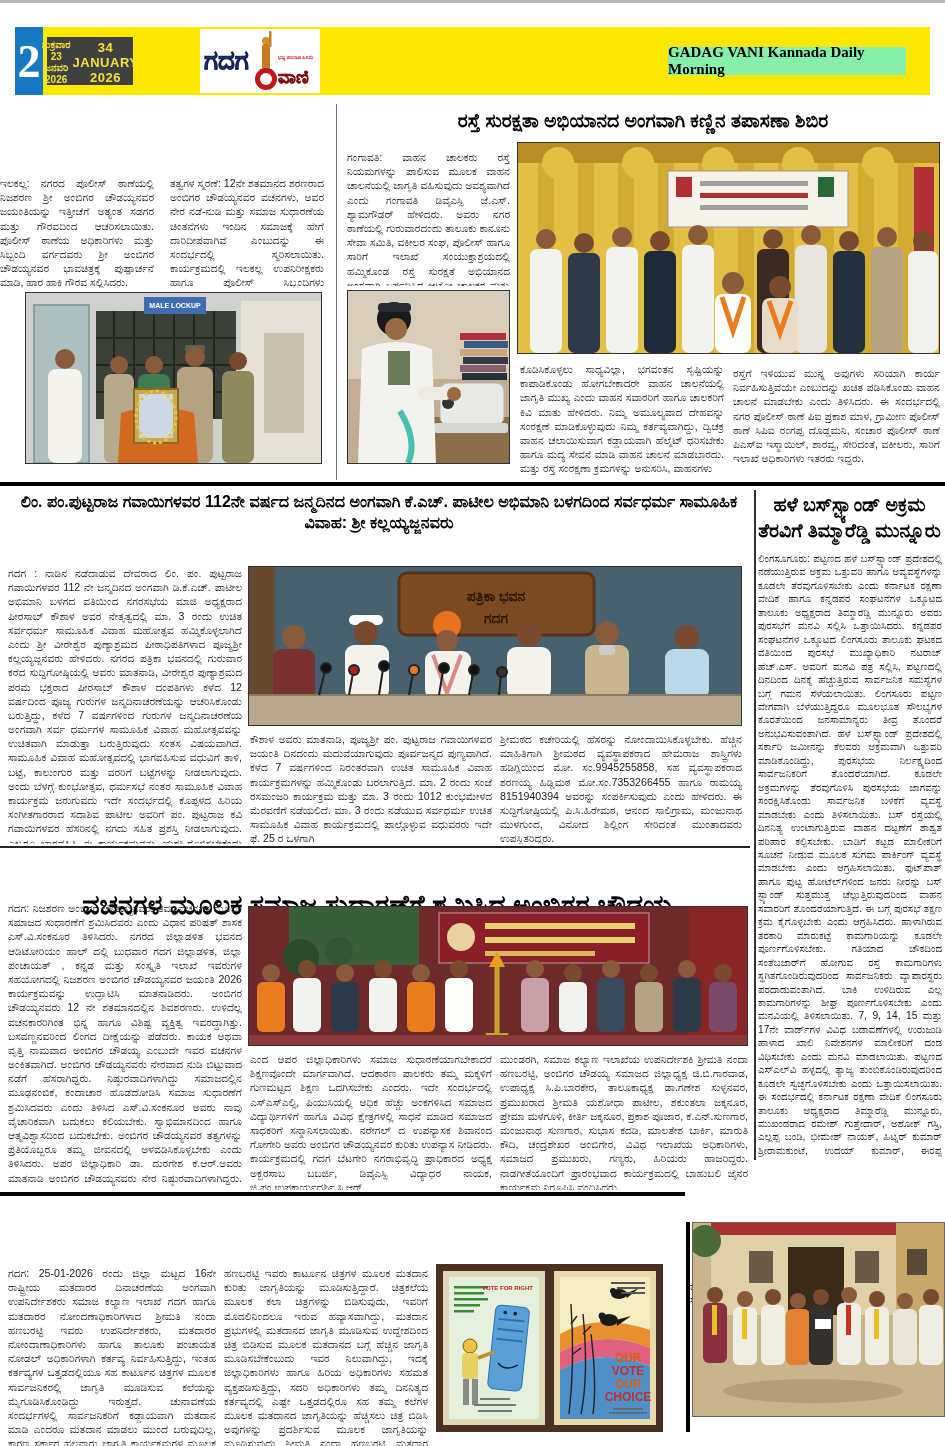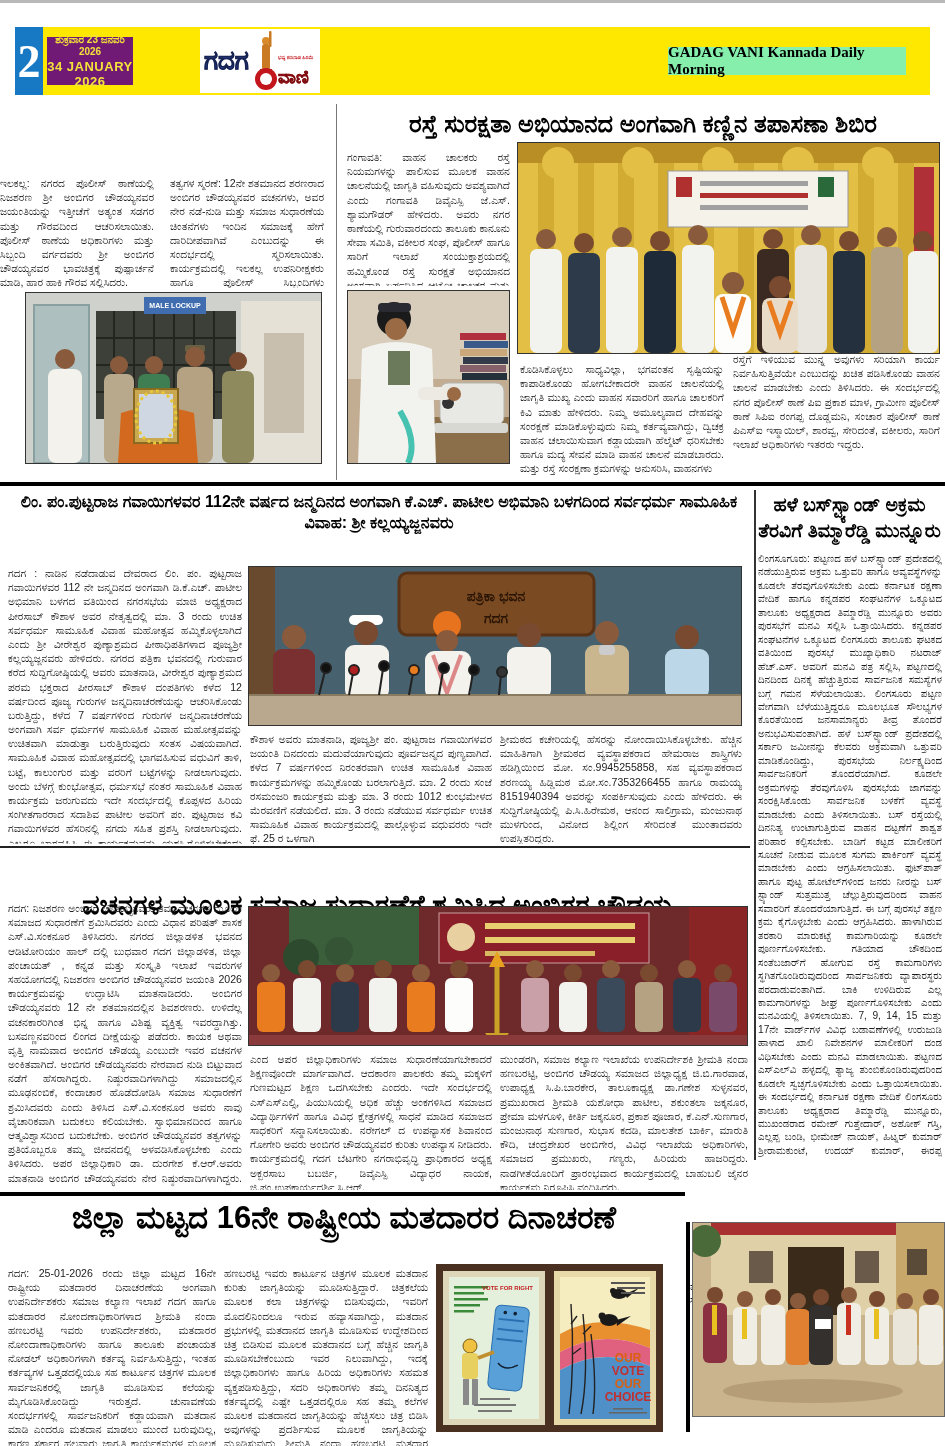--- a/index.html
+++ b/index.html
@@ -9,22 +9,22 @@
   .hl{font-weight:bold;text-align:center;color:#000;line-height:1.16;
       font-family:"Liberation Sans",sans-serif;overflow:hidden;}
   .body-text{font-size:10.6px;line-height:1.34;text-align:justify;color:#1c1c1c;overflow:hidden;}
   .small-text{font-size:10.2px;line-height:1.32;}
   .photo{border:1px solid #333;box-sizing:border-box;overflow:hidden;background:#c2410c;}
   .photo svg{display:block;}
   .vline{background:#777;}
   .hline{background:#000;}
   .banner-right{background:#86efac;font-family:"Liberation Serif",serif;font-weight:bold;
       font-size:15px;display:flex;align-items:center;justify-content:center;color:#000;}
-  .greenbox{background:#701a75;color:#f2e23a;text-align:center;display:flex;
-      flex-direction:column;justify-content:center;gap:2px;}
+  .greenbox{background:#404040;color:#f2e23a;text-align:center;display:flex;
+      flex-direction:row;justify-content:center;gap:2px;align-items:flex-end;}
   .greenbox .kn{font-size:10px;font-weight:bold;}
   .greenbox .en{font-size:13px;font-weight:bold;letter-spacing:.5px;}
   .pagenum{background:#1779c4;color:#fff;display:flex;align-items:center;justify-content:center;
       font-family:"Liberation Serif",serif;font-size:46px;font-weight:bold;}
 </style>
 </head>
 <body>
 
 <div class="page">
 
@@ -98,21 +98,21 @@
       <g>
         <path d="M95 120 Q130 108 168 120 L172 170 L92 170 Z" fill="#d2691e"></path>
         <rect x="108" y="96" width="44" height="54" fill="#caa84f" stroke="#8a6a20" stroke-width="2"></rect>
         <rect x="113" y="101" width="34" height="44" fill="#cfd8e2"></rect>
         <ellipse cx="130" cy="124" rx="20" ry="26" fill="none" stroke="#e8c73a" stroke-width="3" stroke-dasharray="3 3"></ellipse>
       </g>
     </svg>
   </div>
   <div class="abs vline" style="left:336px;top:104px;width:1px;height:376px;"></div>
 
-  <div class="abs hl" style="left:346px;top:110px;width:594px;height:34px;font-size:24px;">ರಸ್ತೆ ಸುರಕ್ಷತಾ ಅಭಿಯಾನದ ಅಂಗವಾಗಿ ಕಣ್ಣಿನ ತಪಾಸಣಾ ಶಿಬಿರ</div>
+  <div class="abs hl" style="left:346px;top:110px;width:594px;height:34px;font-size:19px;">ರಸ್ತೆ ಸುರಕ್ಷತಾ ಅಭಿಯಾನದ ಅಂಗವಾಗಿ ಕಣ್ಣಿನ ತಪಾಸಣಾ ಶಿಬಿರ</div>
   <div class="abs body-text" style="left:347px;top:150px;width:163px;height:136px;">ಗಂಗಾವತಿ: ವಾಹನ ಚಾಲಕರು ರಸ್ತೆ ನಿಯಮಗಳನ್ನು ಪಾಲಿಸುವ ಮೂಲಕ ವಾಹನ ಚಾಲನೆಯಲ್ಲಿ ಜಾಗೃತಿ ವಹಿಸುವುದು ಅವಶ್ಯವಾಗಿದೆ ಎಂದು ಗಂಗಾವತಿ ಡಿವೈಎಸ್ಪಿ ಜೆ.ಎಸ್. ಶ್ಯಾಮಗೌಡರ್ ಹೇಳಿದರು. ಅವರು ನಗರ ಠಾಣೆಯಲ್ಲಿ ಗುರುವಾರದಂದು ತಾಲೂಕು ಕಾನೂನು ಸೇವಾ ಸಮಿತಿ, ವಕೀಲರ ಸಂಘ, ಪೊಲೀಸ್ ಹಾಗೂ ಸಾರಿಗೆ ಇಲಾಖೆ ಸಂಯುಕ್ತಾಶ್ರಯದಲ್ಲಿ ಹಮ್ಮಿಕೊಂಡ ರಸ್ತೆ ಸುರಕ್ಷತೆ ಅಭಿಯಾನದ ಅಂಗವಾಗಿ ಏರ್ಪಡಿಸಿದ ಆಟೋ ಚಾಲಕರ ಮತ್ತು ಇತರೆ ವಾಹನ ಚಾಲಕರಿಗೆ ಉಚಿತ ಕಣ್ಣಿನ ತಪಾಸಣೆ ಶಿಬಿರ ನೆರವೇರಿಸಿ ಮಾತನಾಡಿ ಹಣ ನೀಡಿದರೇ ಇಂದು ಜಗತ್ತಿನಲ್ಲಿ ದೊರಕದ ವಸ್ತು ಯಾವುದು ಇಲ್ಲಾ, ಆದರೆ ಭಗವಂತ ನೀಡಿದ ಈ ಶರೀರವನ್ನು ಹಣ ಕೊಟ್ಟು</div>
   <div class="abs photo" style="left:517px;top:142px;width:423px;height:212px;">
     <svg width="421" height="210" viewBox="0 0 421 210">
       <rect width="421" height="210" fill="#e3bf45"></rect>
       <g fill="#d2ab32">
         <rect x="20" width="16" height="210"></rect>
           <rect x="60" width="16" height="210"></rect>
           <rect x="100" width="16" height="210"></rect>
         <rect x="140" width="16" height="210"></rect>
           <rect x="180" width="16" height="210"></rect>
@@ -190,21 +190,21 @@
         <circle cx="48" cy="38" r="11" fill="#9a6a44"></circle>
         <path d="M14 58 Q48 44 84 58 L88 172 L10 172 Z" fill="#f2f2ee"></path>
         <rect x="40" y="60" width="22" height="34" fill="#6a7a5a"></rect>
         <rect x="70" y="96" width="34" height="13" rx="6" fill="#eceae2"></rect>
         <circle cx="106" cy="103" r="7" fill="#9a6a44"></circle>
         <path d="M52 120 Q70 150 60 172" stroke="#46c2b0" stroke-width="6" fill="none"></path>
       </g>
     </svg>
   </div>
   <div class="abs body-text" style="left:520px;top:362px;width:204px;height:116px;">ಕೊಡಿಸಿಕೊಳ್ಳಲು ಸಾಧ್ಯವಿಲ್ಲಾ, ಭಗವಂತನ ಸೃಷ್ಟಿಯನ್ನು ಕಾಪಾಡಿಕೊಂಡು ಹೋಗಬೇಕಾದರೇ ವಾಹನ ಚಾಲನೆಯಲ್ಲಿ ಜಾಗೃತಿ ಮುಖ್ಯ ಎಂದು ವಾಹನ ಸವಾರರಿಗೆ ಹಾಗೂ ಚಾಲಕರಿಗೆ ಕಿವಿ ಮಾತು ಹೇಳಿದರು. ನಿಮ್ಮ ಅಮೂಲ್ಯವಾದ ದೇಹವನ್ನು ಸಂರಕ್ಷಣೆ ಮಾಡಿಕೊಳ್ಳುವುದು ನಿಮ್ಮ ಕರ್ತವ್ಯವಾಗಿದ್ದು, ದ್ವಿಚಕ್ರ ವಾಹನ ಚಲಾಯಿಸುವಾಗ ಕಡ್ಡಾಯವಾಗಿ ಹೆಲ್ಮೆಟ್ ಧರಿಸಬೇಕು ಹಾಗೂ ಮದ್ಯ ಸೇವನೆ ಮಾಡಿ ವಾಹನ ಚಾಲನೆ ಮಾಡಬಾರದು. ಮತ್ತು ರಸ್ತೆ ಸಂರಕ್ಷಣಾ ಕ್ರಮಗಳನ್ನು ಅನುಸರಿಸಿ, ವಾಹನಗಳು</div>
-  <div class="abs body-text" style="left:733px;top:352px;width:207px;height:116px;">ರಸ್ತೆಗೆ ಇಳಿಯುವ ಮುನ್ನ ಅವುಗಳು ಸರಿಯಾಗಿ ಕಾರ್ಯ ನಿರ್ವಹಿಸುತ್ತಿವೆಯೇ ಎಂಬುದನ್ನು ಖಚಿತ ಪಡಿಸಿಕೊಂಡು ವಾಹನ ಚಾಲನೆ ಮಾಡಬೇಕು ಎಂದು ತಿಳಿಸಿದರು. ಈ ಸಂದರ್ಭದಲ್ಲಿ ನಗರ ಪೊಲೀಸ್ ಠಾಣೆ ಪಿಐ ಪ್ರಕಾಶ ಮಾಳ, ಗ್ರಾಮೀಣ ಪೊಲೀಸ್ ಠಾಣೆ ಸಿಪಿಐ ರಂಗಪ್ಪ ದೊಡ್ಡಮನಿ, ಸಂಚಾರ ಪೊಲೀಸ್ ಠಾಣೆ ಪಿಎಸ್ಐ ಇಸ್ಮಾಯಿಲ್, ಶಾರವ್ವ, ಸೇರಿದಂತೆ, ವಕೀಲರು, ಸಾರಿಗೆ ಇಲಾಖೆ ಅಧಿಕಾರಿಗಳು ಇತರರು ಇದ್ದರು.</div>
+  <div class="abs body-text" style="left:733px;top:366px;width:207px;height:116px;">ರಸ್ತೆಗೆ ಇಳಿಯುವ ಮುನ್ನ ಅವುಗಳು ಸರಿಯಾಗಿ ಕಾರ್ಯ ನಿರ್ವಹಿಸುತ್ತಿವೆಯೇ ಎಂಬುದನ್ನು ಖಚಿತ ಪಡಿಸಿಕೊಂಡು ವಾಹನ ಚಾಲನೆ ಮಾಡಬೇಕು ಎಂದು ತಿಳಿಸಿದರು. ಈ ಸಂದರ್ಭದಲ್ಲಿ ನಗರ ಪೊಲೀಸ್ ಠಾಣೆ ಪಿಐ ಪ್ರಕಾಶ ಮಾಳ, ಗ್ರಾಮೀಣ ಪೊಲೀಸ್ ಠಾಣೆ ಸಿಪಿಐ ರಂಗಪ್ಪ ದೊಡ್ಡಮನಿ, ಸಂಚಾರ ಪೊಲೀಸ್ ಠಾಣೆ ಪಿಎಸ್ಐ ಇಸ್ಮಾಯಿಲ್, ಶಾರವ್ವ, ಸೇರಿದಂತೆ, ವಕೀಲರು, ಸಾರಿಗೆ ಇಲಾಖೆ ಅಧಿಕಾರಿಗಳು ಇತರರು ಇದ್ದರು.</div>
 
   <div class="abs hline" style="left:0;top:482px;width:945px;height:3.5px;"></div>
 
   <div class="abs hl" style="left:8px;top:492px;width:742px;height:70px;font-size:16px;line-height:1.3;">ಲಿಂ. ಪಂ.ಪುಟ್ಟರಾಜ ಗವಾಯಿಗಳವರ 112ನೇ ವರ್ಷದ ಜನ್ಮದಿನದ ಅಂಗವಾಗಿ ಕೆ.ಎಚ್. ಪಾಟೀಲ ಅಭಿಮಾನಿ ಬಳಗದಿಂದ ಸರ್ವಧರ್ಮ ಸಾಮೂಹಿಕ ವಿವಾಹ: ಶ್ರೀ ಕಲ್ಲಯ್ಯಜ್ಜನವರು</div>
   <div class="abs body-text" style="left:8px;top:566px;width:234px;height:278px;">ಗದಗ : ನಾಡಿನ ನಡೆದಾಡುವ ದೇವರಾದ ಲಿಂ. ಪಂ. ಪುಟ್ಟರಾಜ ಗವಾಯಿಗಳವರ 112 ನೇ ಜನ್ಮದಿನದ ಅಂಗವಾಗಿ ಡಿ.ಕೆ.ಎಚ್. ಪಾಟೀಲ ಅಭಿಮಾನಿ ಬಳಗದ ವತಿಯಿಂದ ನಗರಸಭೆಯ ಮಾಜಿ ಅಧ್ಯಕ್ಷರಾದ ಪೀರಸಾಬ್ ಕೌಶಾಳ ಅವರ ನೇತೃತ್ವದಲ್ಲಿ ಮಾ. 3 ರಂದು ಉಚಿತ ಸರ್ವಧರ್ಮ ಸಾಮೂಹಿಕ ವಿವಾಹ ಮಹೋತ್ಸವ ಹಮ್ಮಿಕೊಳ್ಳಲಾಗಿದೆ ಎಂದು ಶ್ರೀ ವೀರೇಶ್ವರ ಪುಣ್ಯಾಶ್ರಮದ ಪೀಠಾಧಿಪತಿಗಳಾದ ಪೂಜ್ಯಶ್ರೀ ಕಲ್ಲಯ್ಯಜ್ಜನವರು ಹೇಳಿದರು. ನಗರದ ಪತ್ರಿಕಾ ಭವನದಲ್ಲಿ ಗುರುವಾರ ಕರೆದ ಸುದ್ದಿಗೋಷ್ಠಿಯಲ್ಲಿ ಅವರು ಮಾತನಾಡಿ, ವೀರೇಶ್ವರ ಪುಣ್ಯಾಶ್ರಮದ ಪರಮ ಭಕ್ತರಾದ ಪೀರಸಾಬ್ ಕೌಶಾಳ ದಂಪತಿಗಳು ಕಳೆದ 12 ವರ್ಷದಿಂದ ಪೂಜ್ಯ ಗುರುಗಳ ಜನ್ಮದಿನಾಚರಣೆಯನ್ನು ಆಚರಿಸಿಕೊಂಡು ಬರುತ್ತಿದ್ದು, ಕಳೆದ 7 ವರ್ಷಗಳಿಂದ ಗುರುಗಳ ಜನ್ಮದಿನಾಚರಣೆಯ ಅಂಗವಾಗಿ ಸರ್ವ ಧರ್ಮಗಳ ಸಾಮೂಹಿಕ ವಿವಾಹ ಮಹೋತ್ಸವವನ್ನು ಉಚಿತವಾಗಿ ಮಾಡುತ್ತಾ ಬರುತ್ತಿರುವುದು ಸಂತಸ ವಿಷಯವಾಗಿದೆ. ಸಾಮೂಹಿಕ ವಿವಾಹ ಮಹೋತ್ಸವದಲ್ಲಿ ಭಾಗವಹಿಸುವ ವಧುವಿಗೆ ತಾಳಿ, ಬಟ್ಟೆ, ಕಾಲುಂಗುರ ಮತ್ತು ವರರಿಗೆ ಬಟ್ಟೆಗಳನ್ನು ನೀಡಲಾಗುವುದು. ಅಂದು ಬೆಳಗ್ಗೆ ಕುಂಭೋತ್ಸವ, ಧರ್ಮಸಭೆ ನಂತರ ಸಾಮೂಹಿಕ ವಿವಾಹ ಕಾರ್ಯಕ್ರಮ ಜರುಗುವದು ಇದೇ ಸಂದರ್ಭದಲ್ಲಿ ಕೊಪ್ಪಳದ ಹಿರಿಯ ಸಂಗೀತಗಾರರಾದ ಸದಾಶಿವ ಪಾಟೀಲ ಅವರಿಗೆ ಪಂ. ಪುಟ್ಟರಾಜ ಕವಿ ಗವಾಯಿಗಳವರ ಹೆಸರಿನಲ್ಲಿ ನಗದು ಸಹಿತ ಪ್ರಶಸ್ತಿ ನೀಡಲಾಗುವುದು. ಎಲ್ಲರೂ ಭಾಗವಹಿಸಿ ಈ ಕಾರ್ಯಕ್ರಮವನ್ನು ಯಶಸ್ವಿಗೊಳಿಸಬೇಕೆಂದು ಹೇಳಿದರು. ಡಿ.ಕೆ.ಎಚ್.ಪಾಟೀಲ ಅಭಿಮಾನಿ ಬಳಗದ ಅಧ್ಯಕ್ಷರಾದ ಪೀರಸಾಬ್</div>
   <div class="abs photo" style="left:248px;top:566px;width:494px;height:160px;">
     <svg width="492" height="158" viewBox="0 0 492 158">
       <rect width="492" height="158" fill="#47616e"></rect>
       <rect x="0" y="0" width="26" height="158" fill="#6a4a2e"></rect>
       <g>
@@ -347,21 +347,20 @@
         <path d="M236 126 L260 126 L254 134 L242 134 Z" fill="#c9a227"></path>
       </g>
       <rect y="128" width="498" height="10" fill="#8a3a3a"></rect>
     </svg>
   </div>
   <div class="abs body-text" style="left:250px;top:1052px;width:242px;height:138px;">ಎಂದ ಅಪರ ಜಿಲ್ಲಾಧಿಕಾರಿಗಳು ಸಮಾಜ ಸುಧಾರಣೆಯಾಗಬೇಕಾದರೆ ಶಿಕ್ಷಣವೊಂದೇ ಮಾರ್ಗವಾಗಿದೆ. ಆದಕಾರಣ ಪಾಲಕರು ತಮ್ಮ ಮಕ್ಕಳಿಗೆ ಗುಣಮಟ್ಟದ ಶಿಕ್ಷಣ ಒದಗಿಸಬೇಕು ಎಂದರು. ಇದೇ ಸಂದರ್ಭದಲ್ಲಿ ಎಸ್ಎಸ್ಎಲ್ಸಿ, ಪಿಯುಸಿಯಲ್ಲಿ ಅಧಿಕ ಹೆಚ್ಚು ಅಂಕಗಳಿಸಿದ ಸಮಾಜದ ವಿದ್ಯಾರ್ಥಿಗಳಿಗೆ ಹಾಗೂ ವಿವಿಧ ಕ್ಷೇತ್ರಗಳಲ್ಲಿ ಸಾಧನೆ ಮಾಡಿದ ಸಮಾಜದ ಸಾಧಕರಿಗೆ ಸನ್ಮಾನಿಸಲಾಯಿತು. ನರೇಗಲ್ ದ ಉಪನ್ಯಾಸಕ ಶಿವಾನಂದ ಗೋಗೇರಿ ಅವರು ಅಂಬಿಗರ ಚೌಡಯ್ಯನವರ ಕುರಿತು ಉಪನ್ಯಾಸ ನೀಡಿದರು. ಕಾರ್ಯಕ್ರಮದಲ್ಲಿ ಗದಗ ಬೆಟಗೇರಿ ನಗರಾಭಿವೃದ್ಧಿ ಪ್ರಾಧಿಕಾರದ ಅಧ್ಯಕ್ಷ ಅಕ್ಬರಸಾಬ ಬಬರ್ಜಿ, ಡಿವೈಎಸ್ಪಿ ವಿದ್ಯಾಧರ ನಾಯಕ, ಜಿ.ಪಂ.ಉಪಕಾರ್ಯದರ್ಶಿ ಸಿ.ಆರ್.</div>
   <div class="abs body-text" style="left:500px;top:1052px;width:248px;height:138px;">ಮುಂಡರಗಿ, ಸಮಾಜ ಕಲ್ಯಾಣ ಇಲಾಖೆಯ ಉಪನಿರ್ದೇಶಕಿ ಶ್ರೀಮತಿ ನಂದಾ ಹಣಬರಟ್ಟಿ, ಅಂಬಿಗರ ಚೌಡಯ್ಯ ಸಮಾಜದ ಜಿಲ್ಲಾಧ್ಯಕ್ಷ ಜಿ.ಬಿ.ಗಾರವಾಡ, ಉಪಾಧ್ಯಕ್ಷ ಸಿ.ಪಿ.ಬಾರಕೇರ, ತಾಲೂಕಾಧ್ಯಕ್ಷ ಡಾ.ಗಣೇಶ ಸುಳ್ಳನವರ, ಪ್ರಮುಖರಾದ ಶ್ರೀಮತಿ ಯಶೋಧಾ ಪಾಟೀಲ, ಶಕುಂತಲಾ ಜಕ್ಕನೂರ, ಪ್ರೇಮಾ ಮಳಗೂಳಿ, ಕೀರ್ತಿ ಜಕ್ಕನೂರ, ಪ್ರಕಾಶ ಪೂಜಾರ, ಕೆ.ಎನ್.ಸುಣಗಾರ, ಮಂಜುನಾಥ ಸುಣಗಾರ, ಸುಭಾಸ ಕದಡಿ, ಮಾಲತೇಶ ಬಾರ್ಕಿ, ಮಾರುತಿ ಕೌದಿ, ಚಂದ್ರಶೇಖರ ಅಂಬಿಗೇರ, ವಿವಿಧ ಇಲಾಖೆಯ ಅಧಿಕಾರಿಗಳು, ಸಮಾಜದ ಪ್ರಮುಖರು, ಗಣ್ಯರು, ಹಿರಿಯರು ಹಾಜರಿದ್ದರು. ನಾಡಗೀತೆಯೊಂದಿಗೆ ಪ್ರಾರಂಭವಾದ ಕಾರ್ಯಕ್ರಮದಲ್ಲಿ ಬಾಹುಬಲಿ ಜೈನರ ಕಾರ್ಯಕ್ರಮ ನಿರೂಪಿಸಿ ವಂದಿಸಿದರು.</div>
 
   <div class="abs hline" style="left:0;top:1192px;width:685px;height:3.5px;"></div>
 
-  <div class="abs hl" style="left:6px;top:1200px;width:676px;height:56px;font-size:31px;">ಜಿಲ್ಲಾ ಮಟ್ಟದ 16ನೇ ರಾಷ್ಟ್ರೀಯ ಮತದಾರರ ದಿನಾಚರಣೆ</div>
   <div class="abs body-text" style="left:8px;top:1266px;width:208px;height:180px;">ಗದಗ: 25-01-2026 ರಂದು ಜಿಲ್ಲಾ ಮಟ್ಟದ 16ನೇ ರಾಷ್ಟ್ರೀಯ ಮತದಾರರ ದಿನಾಚರಣೆಯ ಅಂಗವಾಗಿ ಉಪನಿರ್ದೇಶಕರು ಸಮಾಜ ಕಲ್ಯಾಣ ಇಲಾಖೆ ಗದಗ ಹಾಗೂ ಮತದಾರರ ನೋಂದಣಾಧಿಕಾರಿಗಳಾದ ಶ್ರೀಮತಿ ನಂದಾ ಹಣಬರಟ್ಟಿ ಇವರು ಉಪನಿರ್ದೇಶಕರು, ಮತದಾರರ ನೋಂದಾಣಾಧಿಕಾರಿಗಳು ಹಾಗೂ ತಾಲೂಕು ಪಂಚಾಯತ ನೋಡಲ್ ಅಧಿಕಾರಿಗಳಾಗಿ ಕರ್ತವ್ಯ ನಿರ್ವಹಿಸುತ್ತಿದ್ದು, ಇಂತಹ ಕರ್ತವ್ಯಗಳ ಒತ್ತಡದಲ್ಲಿಯೂ ಸಹ ಕಾರ್ಟೂನ ಚಿತ್ರಗಳ ಮೂಲಕ ಸಾರ್ವಜನಿಕರಲ್ಲಿ ಜಾಗೃತಿ ಮೂಡಿಸುವ ಕಲೆಯನ್ನು ಮೈಗೂಡಿಸಿಕೊಂಡಿದ್ದು ಇರುತ್ತದೆ. ಚುನಾವಣೆಯ ಸಂದರ್ಭಗಳಲ್ಲಿ ಸಾರ್ವಜನಿಕರಿಗೆ ಕಡ್ಡಾಯವಾಗಿ ಮತದಾನ ಮಾಡಿ ಎಂದರೂ ಮತದಾನ ಮಾಡಲು ಮುಂದೆ ಬರುವುದಿಲ್ಲ, ಕಾರಣ ಸರ್ಕಾರ ಹಲವಾರು ಜಾಗೃತಿ ಕಾರ್ಯಕ್ರಮಗಳ ಮೂಲಕ ಮತದಾರರಲ್ಲಿ ಮತದಾನ ಜಾಗೃತಿಯನ್ನು ಮಾಡುತ್ತಿದೆ. ಮತದಾರ ನೋಂದಣಾಧಿಕಾರಿಗಳಾದ ಶ್ರೀಮತಿ ನಂದಾ</div>
   <div class="abs body-text" style="left:224px;top:1266px;width:204px;height:180px;">ಹಣಬರಟ್ಟಿ ಇವರು ಕಾರ್ಟೂನ ಚಿತ್ರಗಳ ಮೂಲಕ ಮತದಾನ ಕುರಿತು ಜಾಗೃತಿಯನ್ನು ಮೂಡಿಸುತ್ತಿದ್ದಾರೆ. ಚಿತ್ರಕಲೆಯ ಮೂಲಕ ಕಲಾ ಚಿತ್ರಗಳನ್ನು ಬಿಡಿಸುವುದು, ಇವರಿಗೆ ಮೊದಲಿನಿಂದಲೂ ಇರುವ ಹವ್ಯಾಸವಾಗಿದ್ದು, ಮತದಾನ ಪ್ರಭುಗಳಲ್ಲಿ ಮತದಾನದ ಜಾಗೃತಿ ಮೂಡಿಸುವ ಉದ್ದೇಶದಿಂದ ಚಿತ್ರ ಬಿಡಿಸುವ ಮೂಲಕ ಮತದಾನದ ಬಗ್ಗೆ ಹೆಚ್ಚಿನ ಜಾಗೃತಿ ಮೂಡಿಸಬೇಕೆಂಬುದು ಇವರ ನಿಲುವಾಗಿದ್ದು, ಇದಕ್ಕೆ ಜಿಲ್ಲಾಧಿಕಾರಿಗಳು ಹಾಗೂ ಹಿರಿಯ ಅಧಿಕಾರಿಗಳು ಸಹಮತ ವ್ಯಕ್ತಪಡಿಸುತ್ತಿದ್ದು, ಸದರಿ ಅಧಿಕಾರಿಗಳು ತಮ್ಮ ದಿನನಿತ್ಯದ ಕರ್ತವ್ಯದಲ್ಲಿ ಎಷ್ಟೇ ಒತ್ತಡದಲ್ಲಿರೂ ಸಹ ತಮ್ಮ ಕಲೆಗಳ ಮೂಲಕ ಮತದಾನದ ಜಾಗೃತಿಯನ್ನು ಹೆಚ್ಚಿಸಲು ಚಿತ್ರ ಬಿಡಿಸಿ ಅವುಗಳನ್ನು ಪ್ರದರ್ಶಿಸುವ ಮೂಲಕ ಜಾಗೃತಿಯನ್ನು ಮೂಡಿಸುವುದು ಶ್ರೀಮತಿ ನಂದಾ ಹಣಬರಟ್ಟಿ ಮತದಾರ ನೋಂದಣಾಧಿಕಾರಿಗಳು ಹಾಗೂ ಉಪನಿರ್ದೇಶಕರು ಸಮಾಜ ಕಲ್ಯಾಣ ಇಲಾಖೆ ಗದಗ ಇವರ ಉದ್ದೇಶವಾಗಿದೆ.</div>
 
   <div class="abs" style="left:436px;top:1264px;width:116px;height:168px;">
     <svg width="116" height="168" viewBox="0 0 116 168">
       <rect width="116" height="168" fill="#4a3020"></rect>
       <rect x="7" y="7" width="102" height="154" fill="#ded6b8"></rect>
       <rect x="13" y="13" width="90" height="142" fill="#e4f0dc"></rect>
       <g fill="#3a8a3a">
         <rect x="18" y="22" width="34" height="2.5"></rect>

